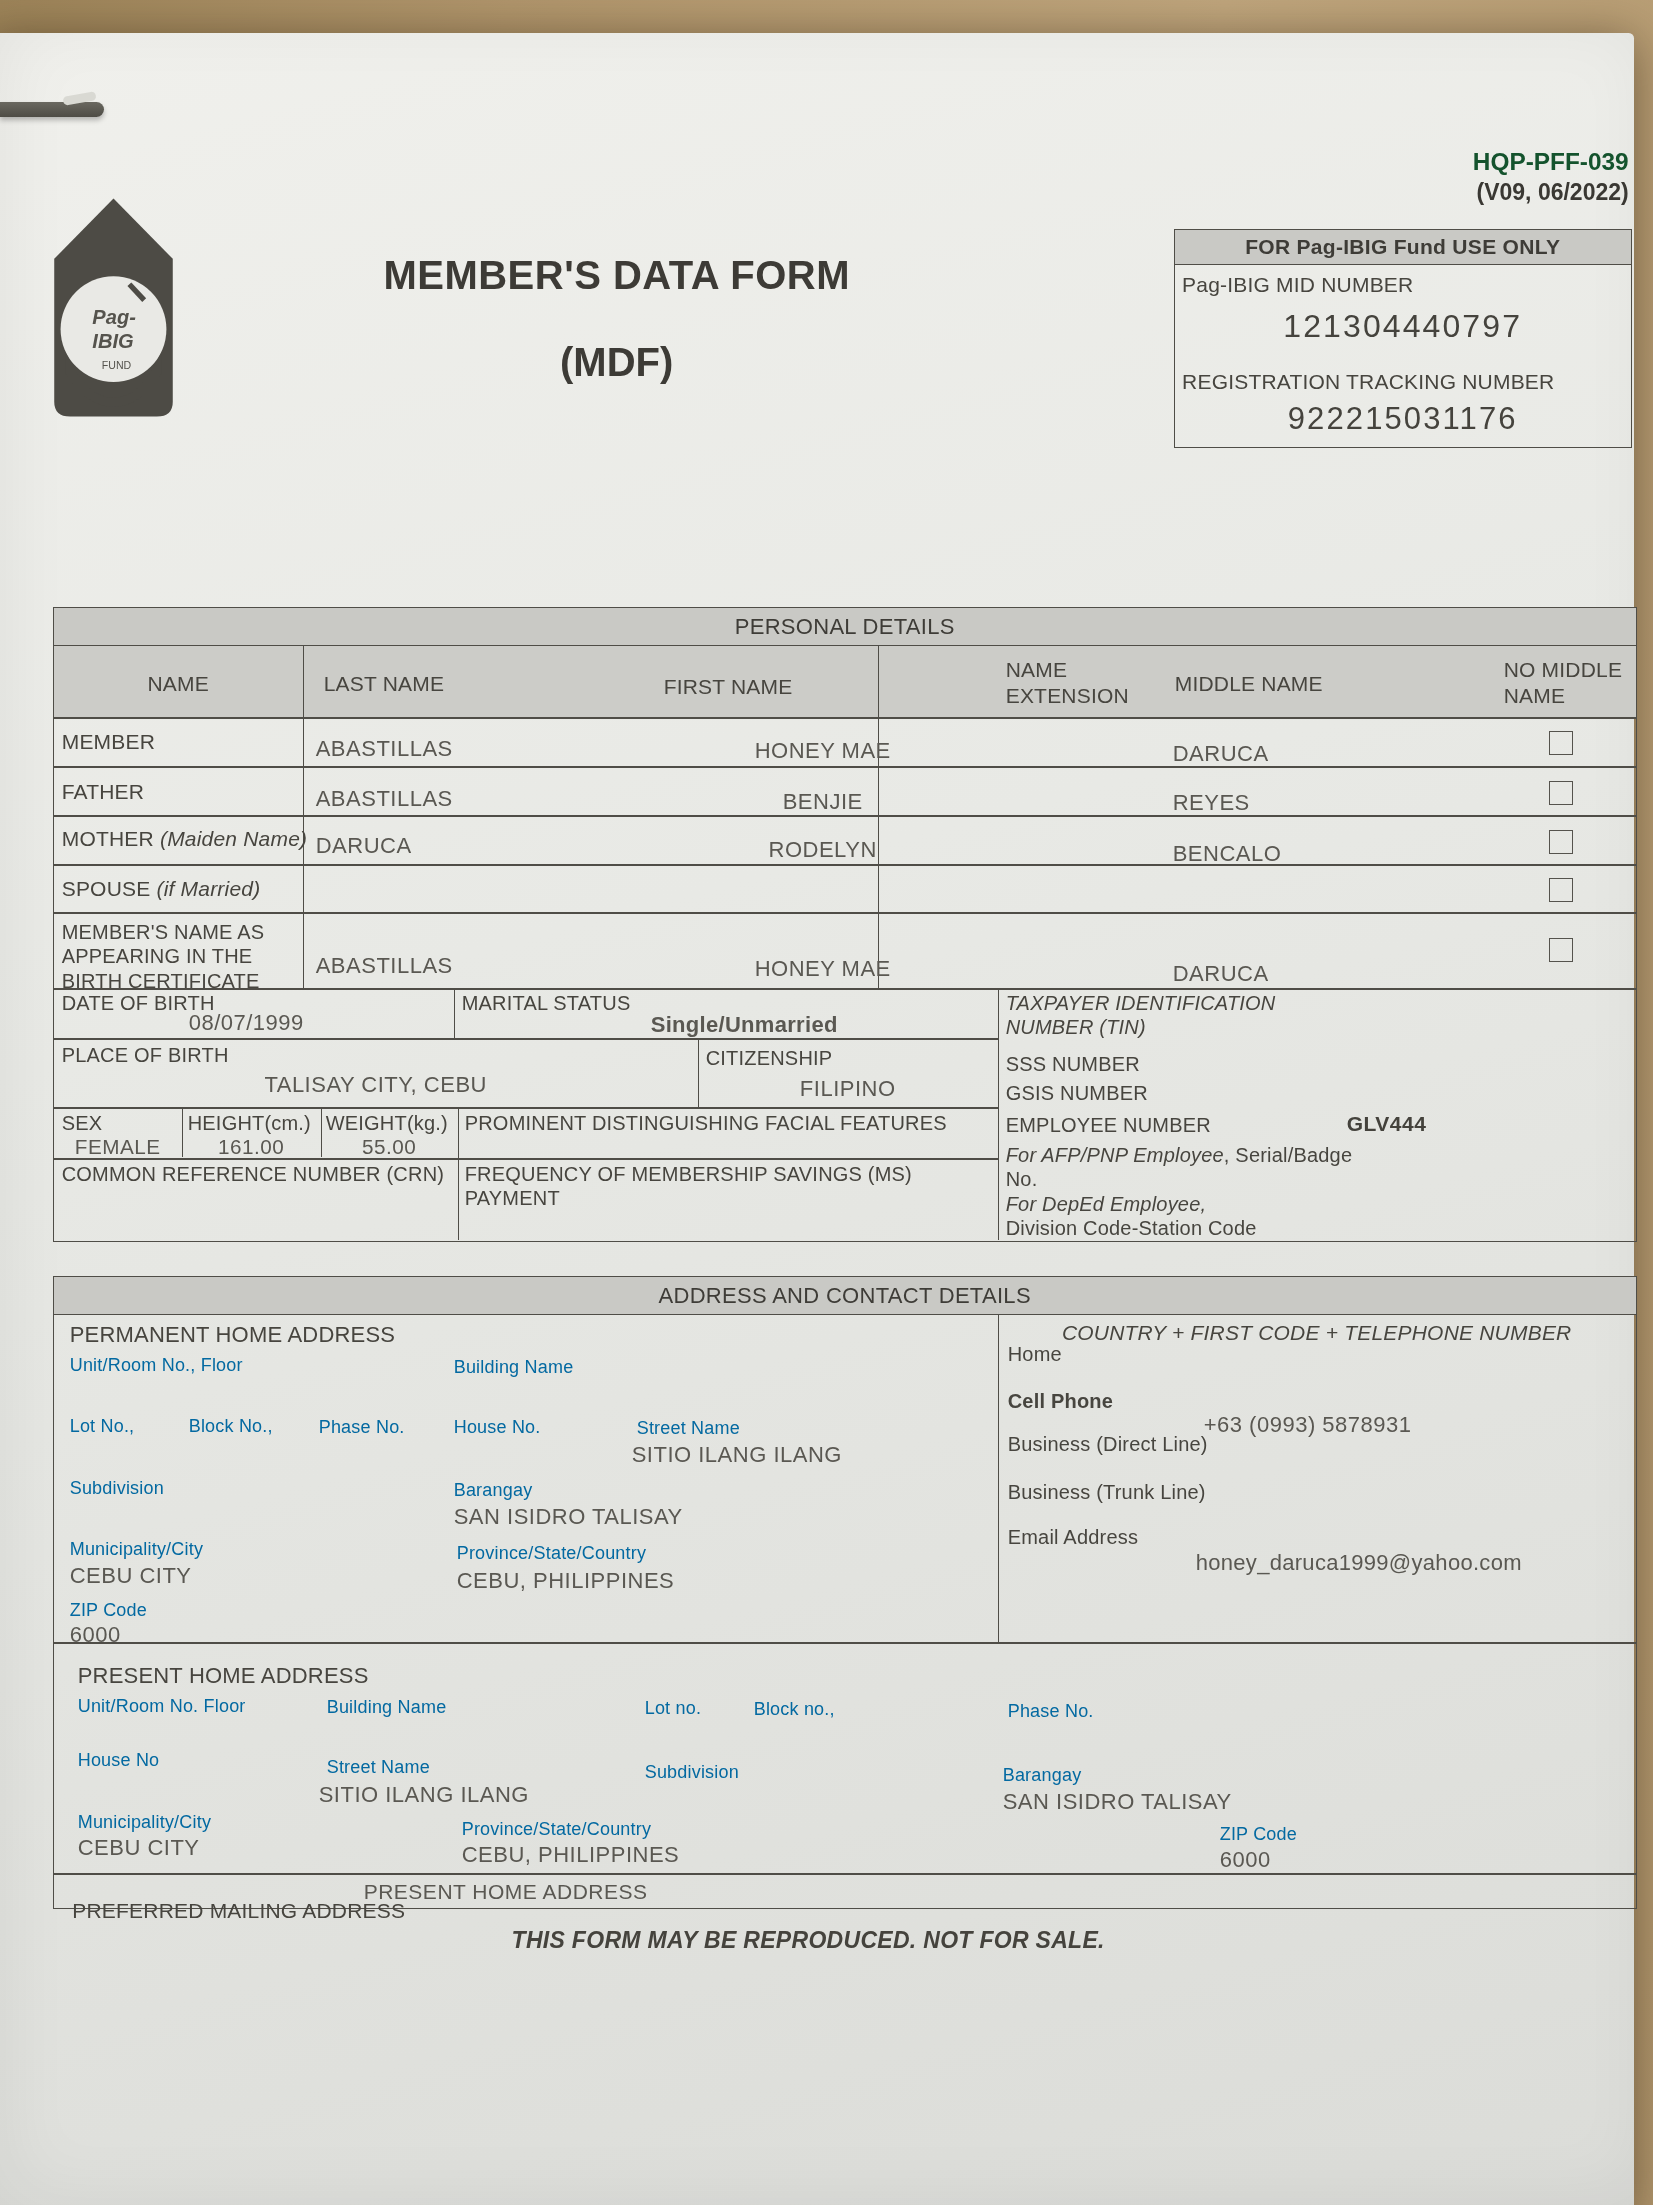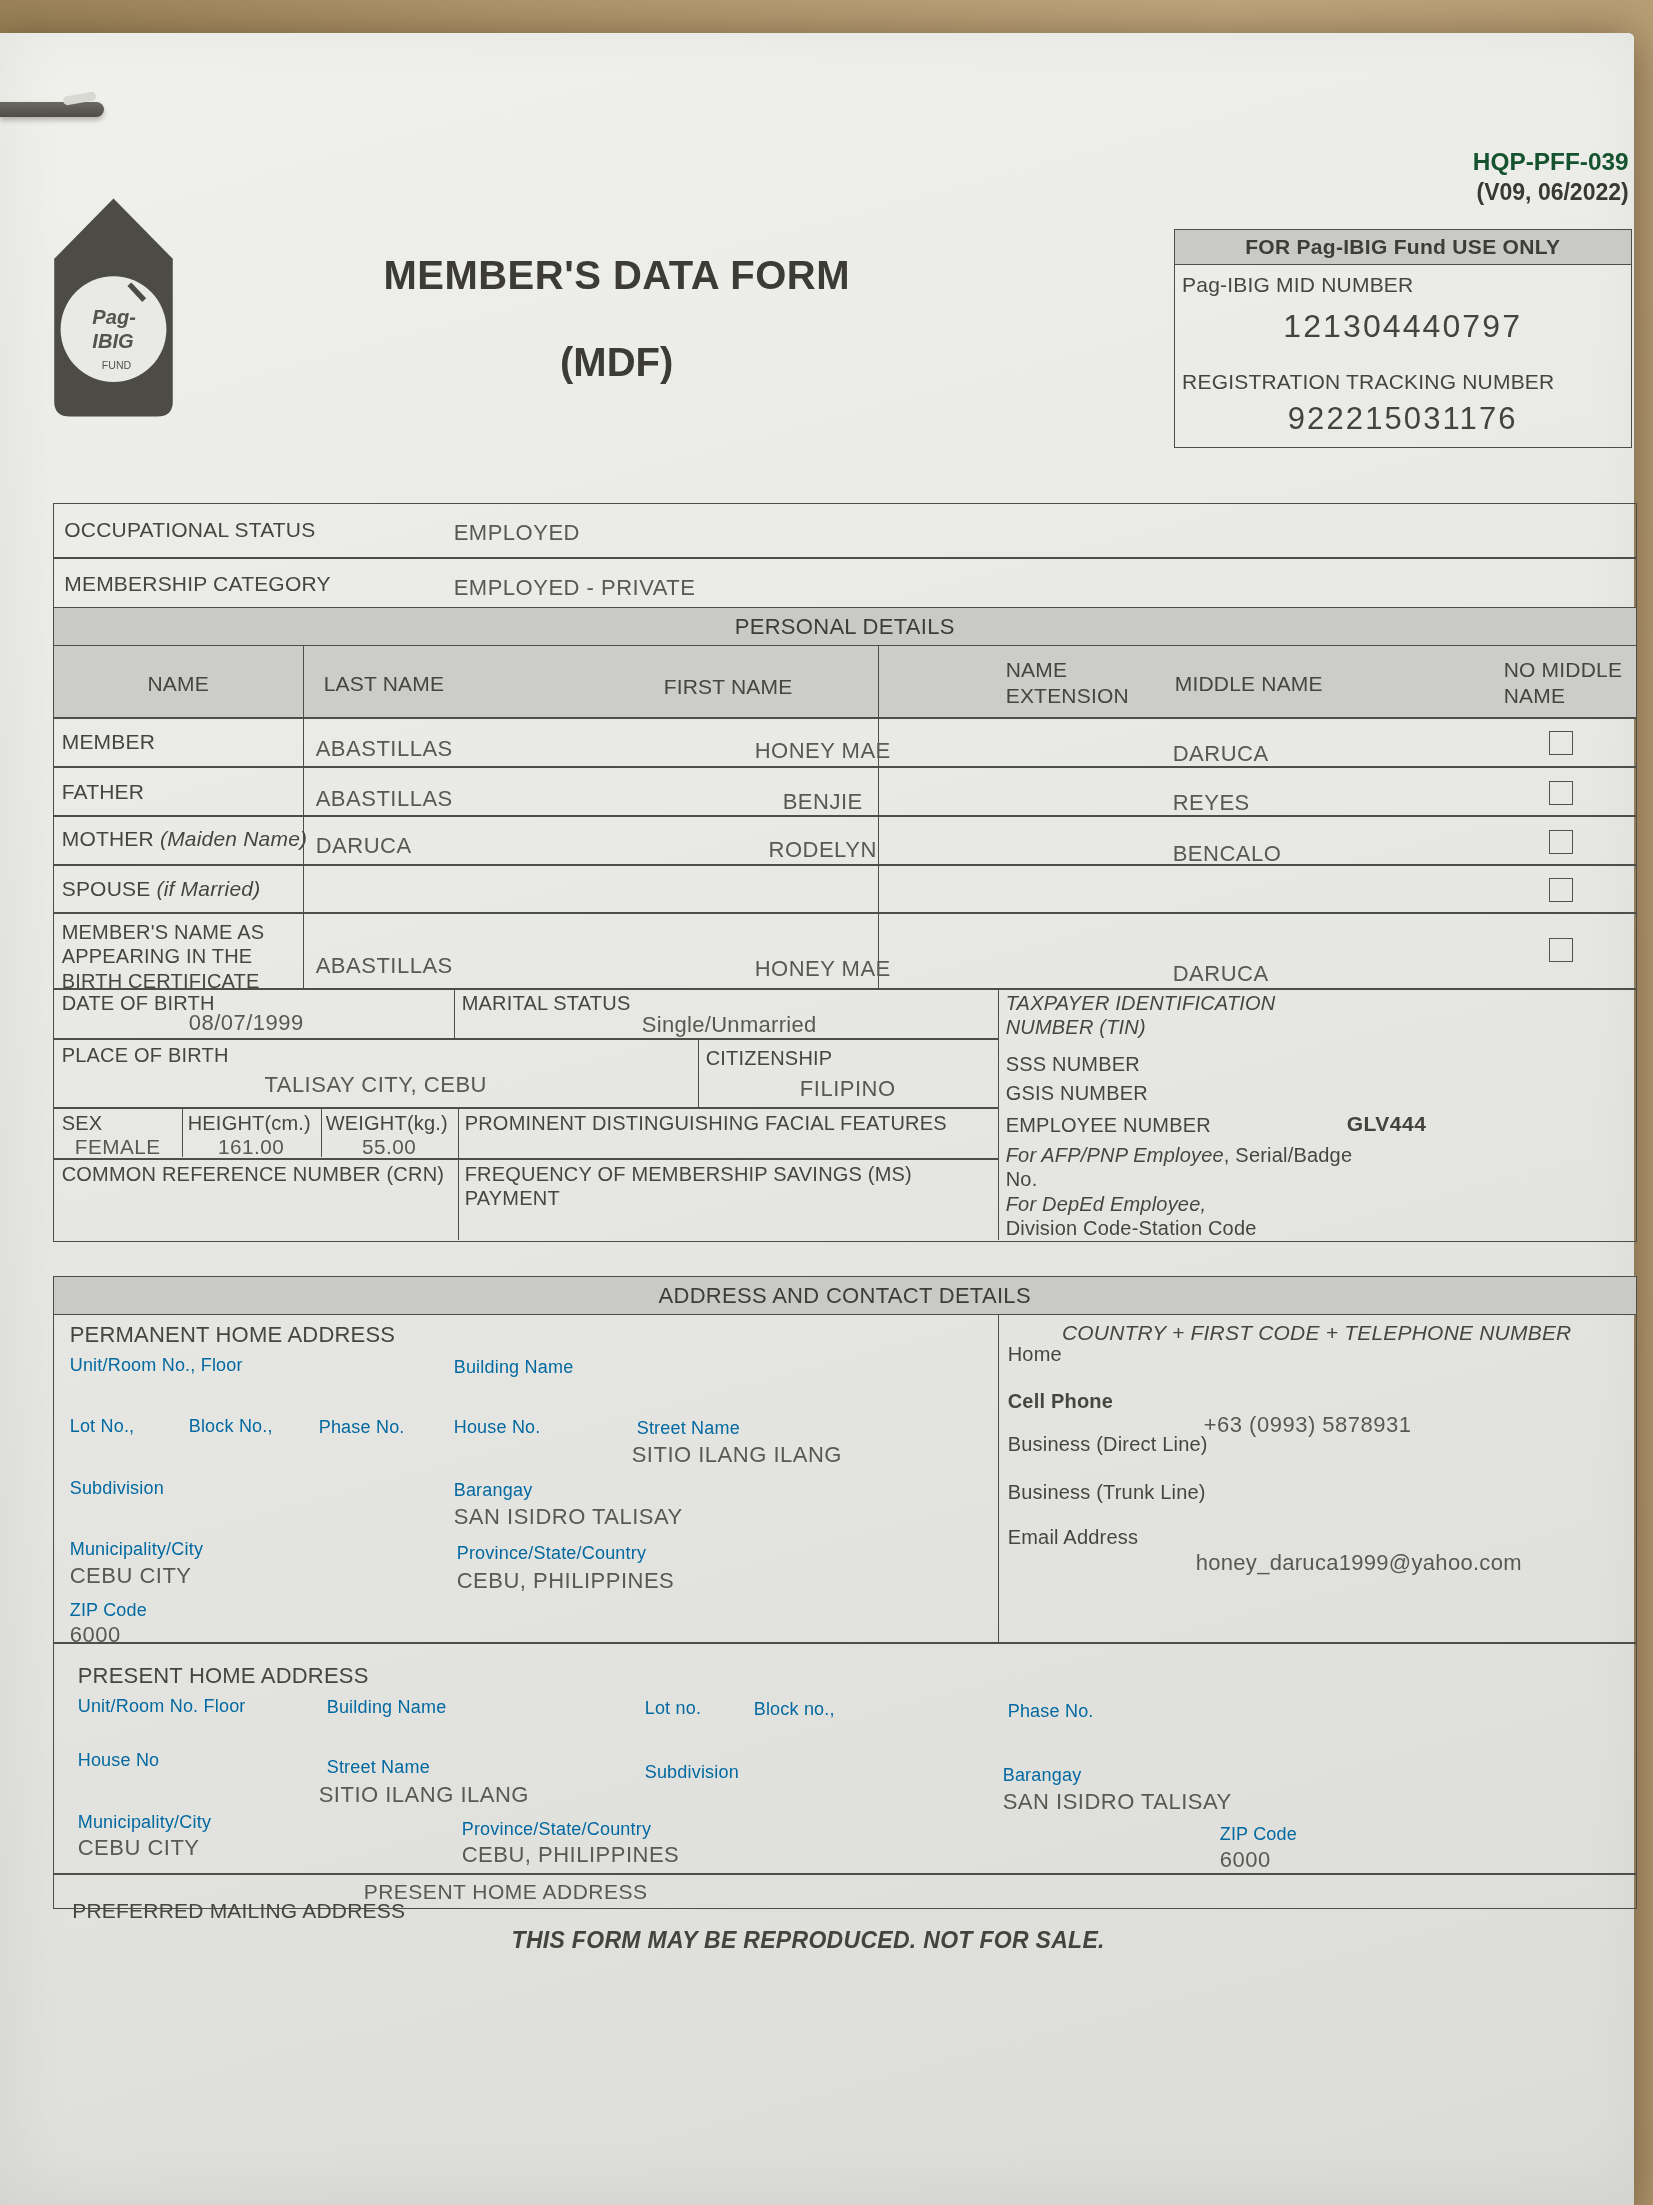--- a/index.html
+++ b/index.html
@@ -64,27 +64,20 @@
   </div>
 
   <div class="abs boxed" style="left:1161px;top:262px;width:456px;height:217px;">
     <div class="bar bold" style="height:34px;font-size:21px;">FOR Pag-IBIG Fund USE ONLY</div>
     <div class="abs lbl2" style="left:7.4px;top:42px;">Pag-IBIG MID NUMBER</div>
     <div class="abs ctr num" style="left:0;top:78px;width:456px;">121304440797</div>
     <div class="abs lbl2" style="left:7.4px;top:139px;">REGISTRATION TRACKING NUMBER</div>
     <div class="abs ctr num" style="left:0;top:171px;width:456px;font-size:31px;">922215031176</div>
   </div>
 
-  <div class="abs boxed" style="left:40px;top:536px;width:1582px;height:104px;">
-    <div class="hline" style="left:0;top:53px;width:1582px;"></div>
-    <div class="abs lbl2" style="left:10.6px;top:12.7px;">OCCUPATIONAL STATUS</div>
-    <div class="abs val" style="left:400px;top:16px;">EMPLOYED</div>
-    <div class="abs lbl2" style="left:10.6px;top:67px;">MEMBERSHIP CATEGORY</div>
-    <div class="abs val" style="left:400px;top:71px;">EMPLOYED - PRIVATE</div>
-  </div>
 
   <div class="abs boxed" style="left:40px;top:640px;width:1582px;height:633px;">
     <div class="bar" style="height:37px;">PERSONAL DETAILS</div>
     <div class="abs" style="left:0;top:38px;width:1582px;height:71px;background:#ccccc8;border-bottom:1.6px solid #4f4d47;"></div>
 
     <div class="abs lbl2 ctr" style="left:0;top:63px;width:249px;">NAME</div>
     <div class="abs lbl2" style="left:270px;top:63px;">LAST NAME</div>
     <div class="abs lbl2" style="left:610px;top:66px;">FIRST NAME</div>
     <div class="abs lbl2" style="left:952px;top:49px;width:138px;">NAME EXTENSION</div>
     <div class="abs lbl2" style="left:1121px;top:63px;">MIDDLE NAME</div>
@@ -138,21 +131,21 @@
     <div class="vline" style="left:644px;top:430px;height:69px;"></div>
     <div class="hline" style="left:0;top:499px;width:944px;"></div>
     <div class="vline" style="left:128px;top:499px;height:50px;"></div>
     <div class="vline" style="left:267px;top:499px;height:50px;"></div>
     <div class="vline" style="left:404px;top:499px;height:133px;"></div>
     <div class="hline" style="left:0;top:550px;width:944px;"></div>
 
     <div class="abs lbl2" style="left:8px;top:383px;font-size:20px;">DATE OF BIRTH</div>
     <div class="abs val" style="left:135px;top:402px;">08/07/1999</div>
     <div class="abs lbl2" style="left:408px;top:383px;font-size:20px;">MARITAL STATUS</div>
-    <div class="abs val ctr" style="left:405px;top:404px;width:541px;letter-spacing:0.3px;">Single/Unmarried</div>
+    <div class="abs val ctr" style="left:420px;top:404px;width:541px;letter-spacing:0.3px;font-weight:bold;">Single/Unmarried</div>
 
     <div class="abs lbl2" style="left:8px;top:435px;font-size:20px;">PLACE OF BIRTH</div>
     <div class="abs val ctr" style="left:0;top:464px;width:644px;">TALISAY CITY, CEBU</div>
     <div class="abs lbl2" style="left:652px;top:438px;font-size:20px;">CITIZENSHIP</div>
     <div class="abs val ctr" style="left:644px;top:468px;width:300px;">FILIPINO</div>
 
     <div class="abs lbl2" style="left:8px;top:503px;font-size:20px;">SEX</div>
     <div class="abs lbl2" style="left:134px;top:503px;font-size:20px;">HEIGHT(cm.)</div>
     <div class="abs lbl2" style="left:272px;top:503px;font-size:20px;">WEIGHT(kg.)</div>
     <div class="abs lbl2" style="left:411px;top:503px;font-size:20px;">PROMINENT DISTINGUISHING FACIAL FEATURES</div>

